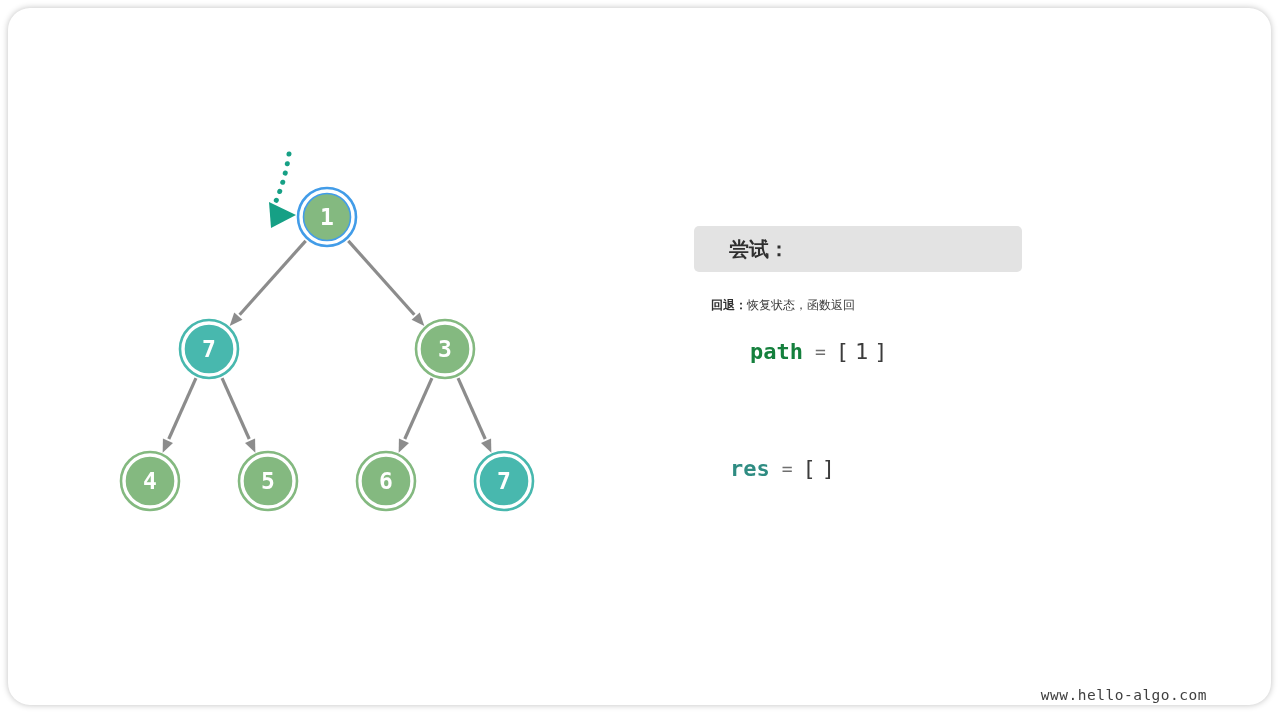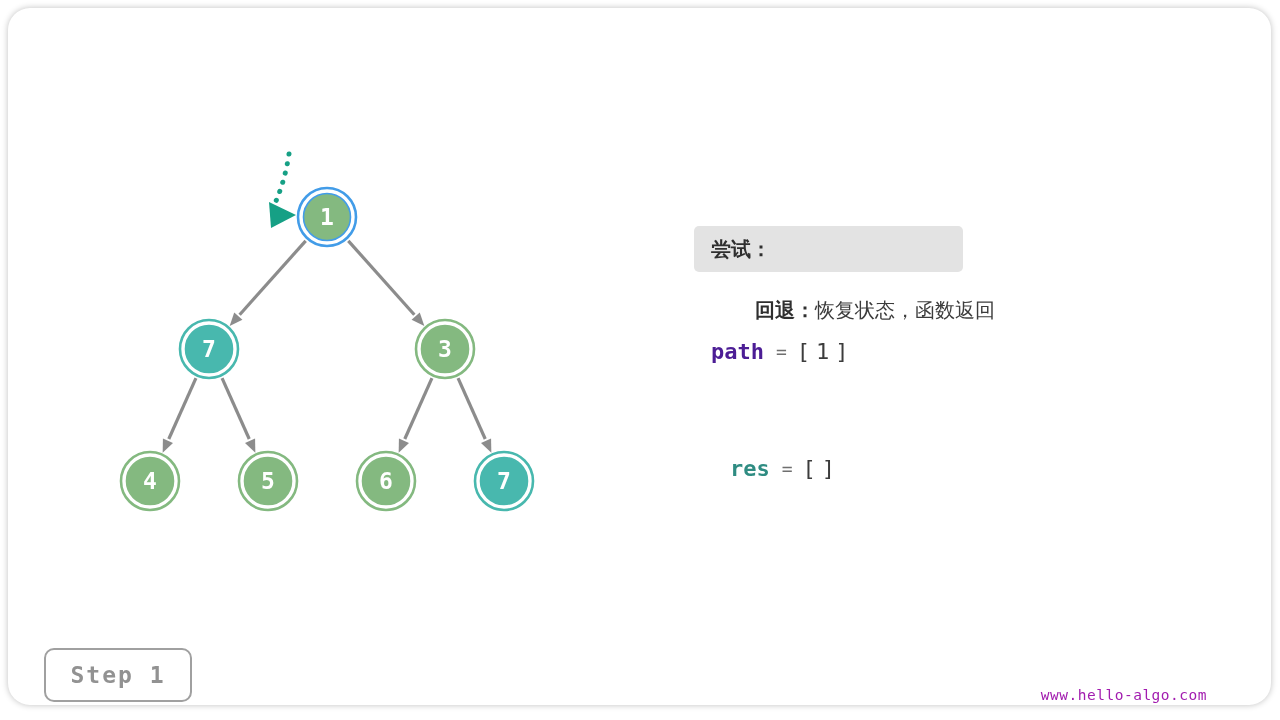--- a/index.html
+++ b/index.html
@@ -19,50 +19,49 @@
   }
   #tree-svg {
     position: absolute;
     left: 0; top: 0;
     width: 640px; height: 600px;
   }
   
   .hl-line {
     position: absolute;
     left: 686px; top: 218px;
-    width: 269px; height: 46px;
+    width: 328px; height: 46px;
     background: #e3e3e3;
     border-radius: 5px;
     display: flex; align-items: center;
     box-sizing: border-box;
-    padding-left: 17px;
+    padding-left: 35px;
     font-size: 20px;
     color: #3c3c3c;
     white-space: nowrap;
   }
   .plain-line {
     position: absolute;
     left: 703px; top: 289px;
-    font-size: 20px;
+    font-size: 12px;
     color: #3c3c3c;
     white-space: nowrap;
-    margin-left: 44px;
   }
   .cn-bold { font-weight: 700; color: #2f2f2f; }
   .var-line {
     position: absolute;
     left: 703px;
     font-family: "DejaVu Sans Mono", "Liberation Mono", monospace;
     font-size: 22px;
     white-space: nowrap;
   }
   .var-line.path { top: 331px; }
   .var-line.res  { top: 448px; }
   .var-name { font-weight: 700; }
-  .var-name.blue { color: #4c1d95; }
+  .var-name.blue { color: #15803d; margin-left: 39px; }
   .var-name.teal { color: #2f8c82; margin-left: 19px; }
   .var-eq {
     color: #6f6f6f;
     font-size: 18px;
     margin: 0 10px 0 12px;
     vertical-align: 1px;
   }
   .var-val {
     color: #3c3c3c;
     letter-spacing: 6px;
@@ -81,21 +80,21 @@
     font-size: 23px;
     color: #929292;
     letter-spacing: 2px;
   }
   
   .watermark {
     position: absolute;
     right: 64px; top: 679px;
     font-family: "DejaVu Sans Mono", "Liberation Mono", monospace;
     font-size: 14.5px;
-    color: #a21caf;
+    color: #404040;
     letter-spacing: 0.5px;
   }
 </style>
 </head>
 <body>
 
 <div class="card">
 
   <svg id="tree-svg" viewBox="0 0 640 600" xmlns="http://www.w3.org/2000/svg">
       <g>
@@ -172,19 +171,16 @@
   </div>
 
   <div class="var-line path">
     <span class="var-name blue">path</span><span class="var-eq">=</span><span class="var-val">[1]</span>
   </div>
 
   <div class="var-line res">
     <span class="var-name teal">res</span><span class="var-eq">=</span><span class="var-val">[]</span>
   </div>
 
-  <div class="step-box">
-    <span>Step 1</span>
-  </div>
 
   <div class="watermark">www.hello-algo.com</div>
 
 </div>
 
 </body></html>

